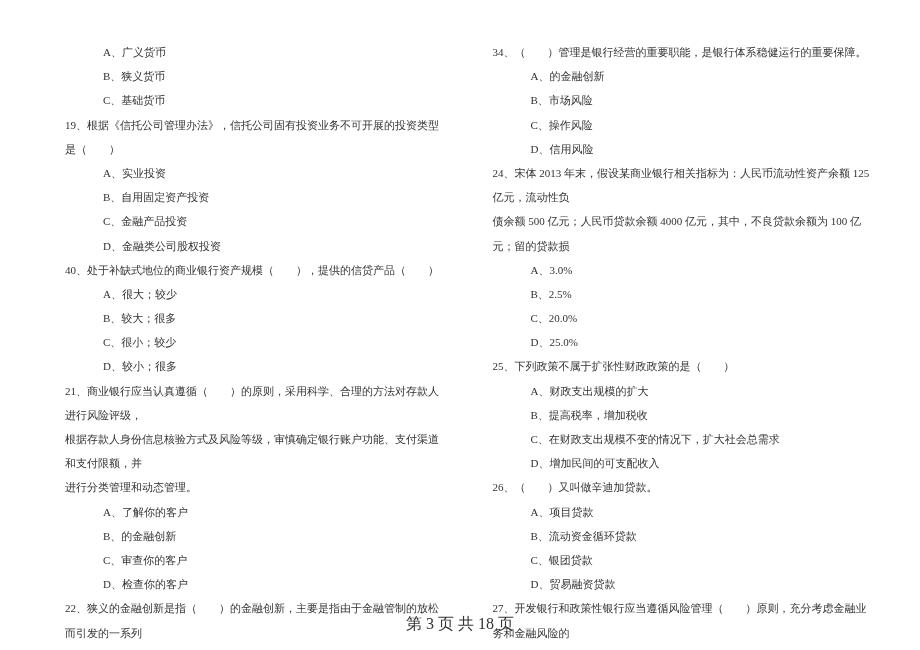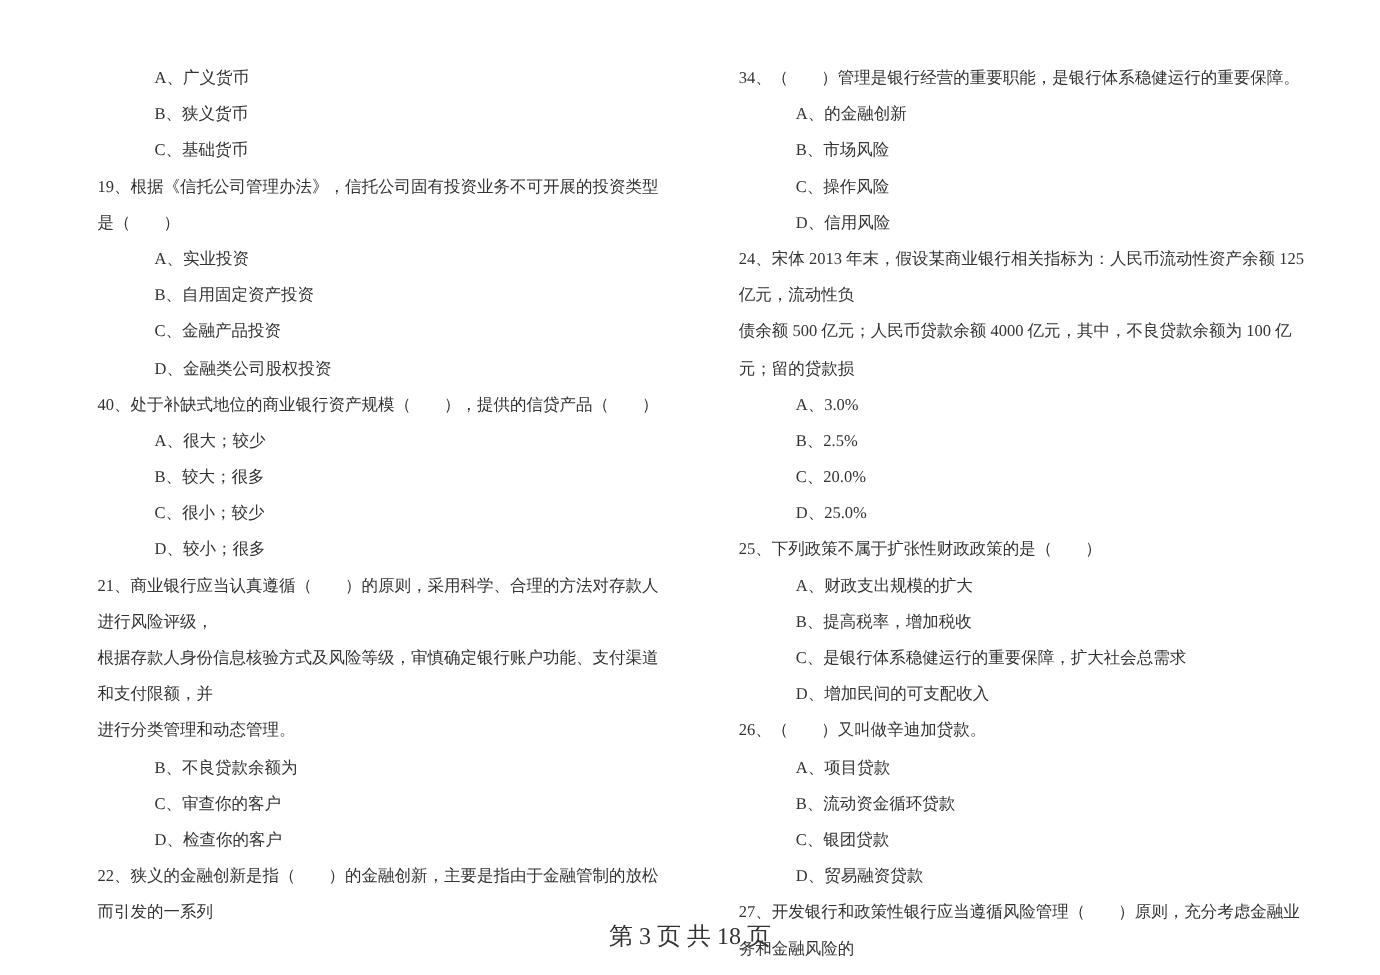--- a/index.html
+++ b/index.html
@@ -47,21 +47,22 @@
     <div class="opt">C、金融产品投资</div>
     <div class="opt">D、金融类公司股权投资</div>
     <div class="q">40、处于补缺式地位的商业银行资产规模（　　），提供的信贷产品（　　）</div>
     <div class="opt">A、很大；较少</div>
     <div class="opt">B、较大；很多</div>
     <div class="opt">C、很小；较少</div>
     <div class="opt">D、较小；很多</div>
     <div class="q">21、商业银行应当认真遵循（　　）的原则，采用科学、合理的方法对存款人进行风险评级，</div>
     <div class="q">根据存款人身份信息核验方式及风险等级，审慎确定银行账户功能、支付渠道和支付限额，并</div>
     <div class="q">进行分类管理和动态管理。</div>
-    <div class="opt">B、不良贷款余额为</div>
+    <div class="opt">A、了解你的客户</div>
+    <div class="opt">B、的金融创新</div>
     <div class="opt">C、审查你的客户</div>
     <div class="opt">D、检查你的客户</div>
     <div class="q">22、狭义的金融创新是指（　　）的金融创新，主要是指由于金融管制的放松而引发的一系列</div>
 
   </div>
 
   <div class="column col-right">
     <div class="q">34、（　　）管理是银行经营的重要职能，是银行体系稳健运行的重要保障。</div>
     <div class="opt">A、的金融创新</div>
     <div class="opt">B、市场风险</div>
@@ -69,21 +70,21 @@
     <div class="opt">D、信用风险</div>
     <div class="q">24、宋体 2013 年末，假设某商业银行相关指标为：人民币流动性资产余额 125 亿元，流动性负</div>
     <div class="q">债余额 500 亿元；人民币贷款余额 4000 亿元，其中，不良贷款余额为 100 亿元；留的贷款损</div>
     <div class="opt">A、3.0%</div>
     <div class="opt">B、2.5%</div>
     <div class="opt">C、20.0%</div>
     <div class="opt">D、25.0%</div>
     <div class="q">25、下列政策不属于扩张性财政政策的是（　　）</div>
     <div class="opt">A、财政支出规模的扩大</div>
     <div class="opt">B、提高税率，增加税收</div>
-    <div class="opt">C、是银行体系稳健运行的重要保障，扩大社会总需求</div>
+    <div class="opt">C、在财政支出规模不变的情况下，扩大社会总需求</div>
     <div class="opt">D、增加民间的可支配收入</div>
     <div class="q">26、（　　）又叫做辛迪加贷款。</div>
     <div class="opt">A、项目贷款</div>
     <div class="opt">B、流动资金循环贷款</div>
     <div class="opt">C、银团贷款</div>
     <div class="opt">D、贸易融资贷款</div>
     <div class="q">27、开发银行和政策性银行应当遵循风险管理（　　）原则，充分考虑金融业务和金融风险的</div>
 
   </div>
 </div>

